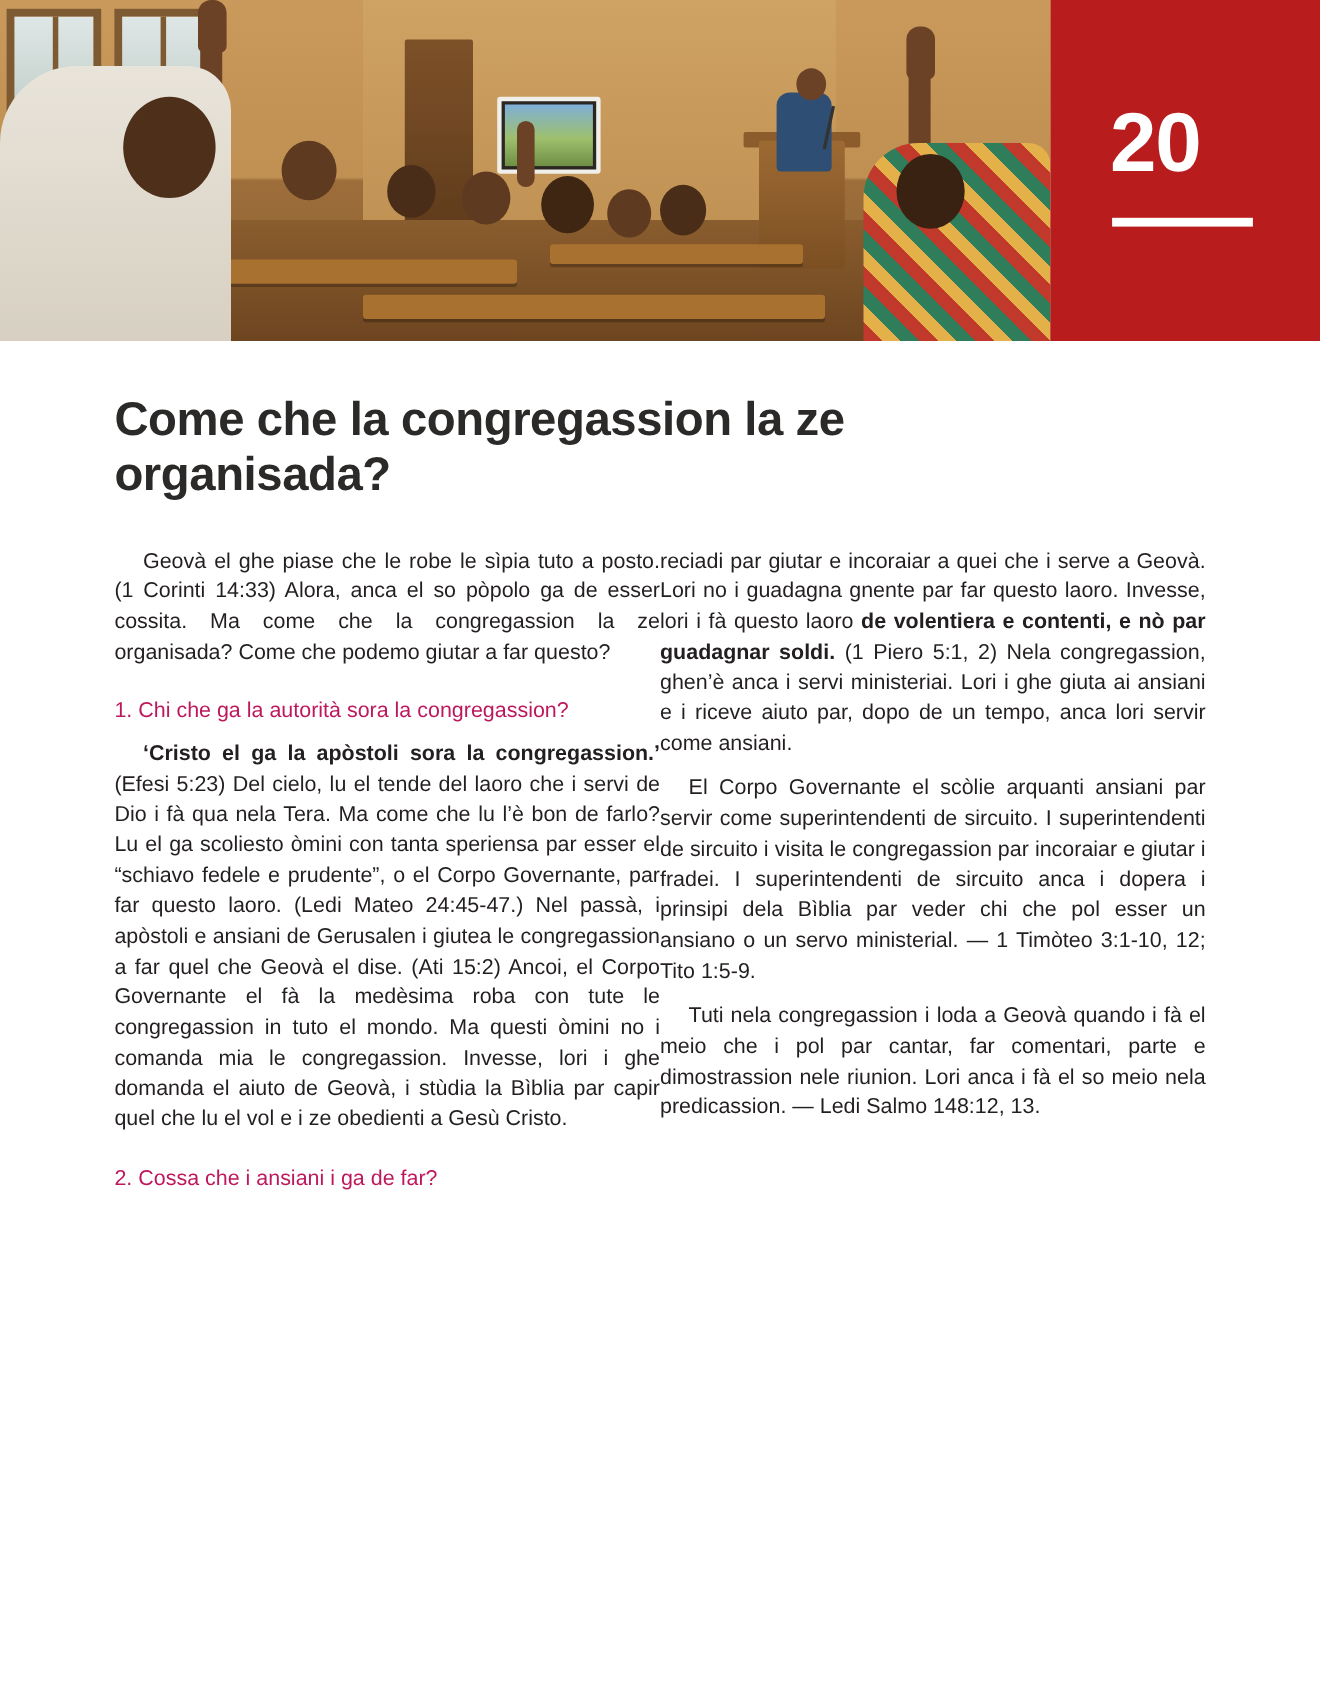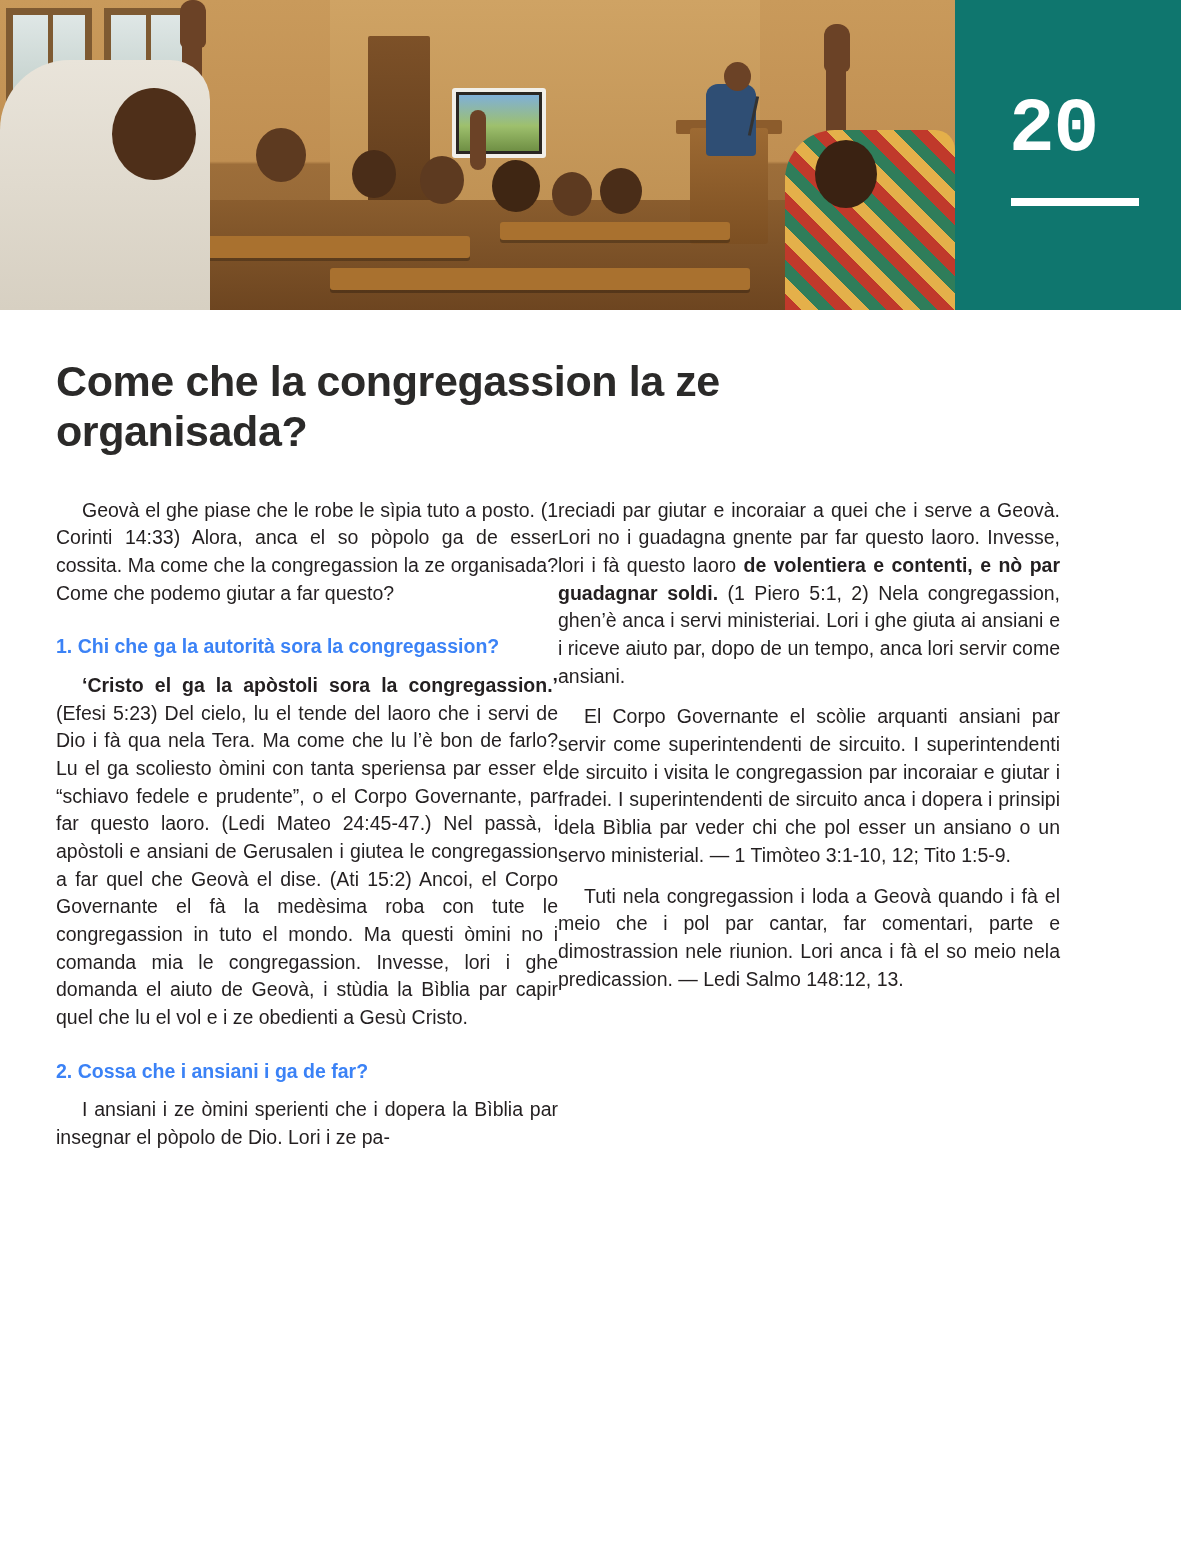--- a/index.html
+++ b/index.html
@@ -24,25 +24,24 @@
     display: flex;
   }
   .banner-photo {
     position: relative;
     width: 955px;
     height: 310px;
     overflow: hidden;
     background: #b3793f;
   }
   .banner-number-block {
-    width: 226px;
+    width: 245px;
     height: 310px;
-    background: #0f766e;
+    background: #b91c1c;
     position: relative;
-    font-family: Liberation Mono, monospace;
   }
   .banner-number {
     position: absolute;
     left: 54px;
     top: 92px;
     font-size: 76px;
     font-weight: bold;
     color: #ffffff;
     letter-spacing: -1px;
     line-height: 1;
@@ -199,21 +198,21 @@
   .banner-photo .fg-right-head {
     position: absolute;
     right: 78px; top: 140px;
     width: 62px; height: 68px;
     background: #3a2212;
     border-radius: 50%;
   }
 
   
   .article {
-    padding: 0 56px;
+    padding: 0 104px;
     margin-top: 42px;
   }
   .title {
     margin: 46px 0 0 0;
     font-size: 43px;
     line-height: 1.17;
     font-weight: bold;
     color: #2b2a29;
     letter-spacing: -0.4px;
     max-width: 760px;
@@ -232,22 +231,22 @@
     text-align: justify;
     color: #231f20;
   }
   p.indent {
     text-indent: 26px;
   }
   .question {
     margin: 26px 0 12px 0;
     font-size: 19.5px;
     line-height: 1.36;
-    font-weight: bold;
-    color: #3b82f6;
+    font-weight: normal;
+    color: #be185d;
     text-align: left;
   }
   .question .qnum { white-space: nowrap; }
   .question.hang {
     padding-left: 24px;
     text-indent: -24px;
   }
   b.bold-scrip { font-weight: bold; }
 </style>
 </head>
@@ -330,21 +329,20 @@
       <p class="indent">
         <b class="bold-scrip">‘Cristo el ga la apòstoli sora la congregassion.’</b>
         <span>(Efesi 5:23) Del cielo, lu el tende del laoro che i servi de Dio i fà qua nela Tera. Ma come che lu l’è bon de farlo? Lu el ga scoliesto òmini con tanta speriensa par esser el “schiavo fedele e prudente”, o el Corpo Governante, par far questo laoro. (Ledi Mateo 24:45-47.) Nel passà, i apòstoli e ansiani de Gerusalen i giutea le congregassion a far quel che Geovà el dise. (Ati 15:2) Ancoi, el Corpo Governante el fà la medèsima roba con tute le congregassion in tuto el mondo. Ma questi òmini no i comanda mia le congregassion. Invesse, lori i ghe domanda el aiuto de Geovà, i stùdia la Bìblia par capir quel che lu el vol e i ze obedienti a Gesù Cristo.</span>
       </p>
 
       <div class="question hang">
         <span class="qnum">2.</span>
         <span>Cossa che i ansiani i ga de far?</span>
       </div>
 
-      <p class="indent"><span>I ansiani i ze òmini sperienti che i dopera la Bìblia par insegnar el pòpolo de Dio. Lori i ze pa-</span></p>
 
     </div>
 
     <div class="col">
 
       <p>
         <span>reciadi par giutar e incoraiar a quei che i serve a Geovà. Lori no i guadagna gnente par far questo laoro. Invesse, lori i fà questo laoro </span>
         <b class="bold-scrip">de volentiera e contenti, e nò par guadagnar soldi.</b>
         <span> (1 Piero 5:1, 2) Nela congregassion, ghen’è anca i servi ministeriai. Lori i ghe giuta ai ansiani e i riceve aiuto par, dopo de un tempo, anca lori servir come ansiani.</span>
       </p>

